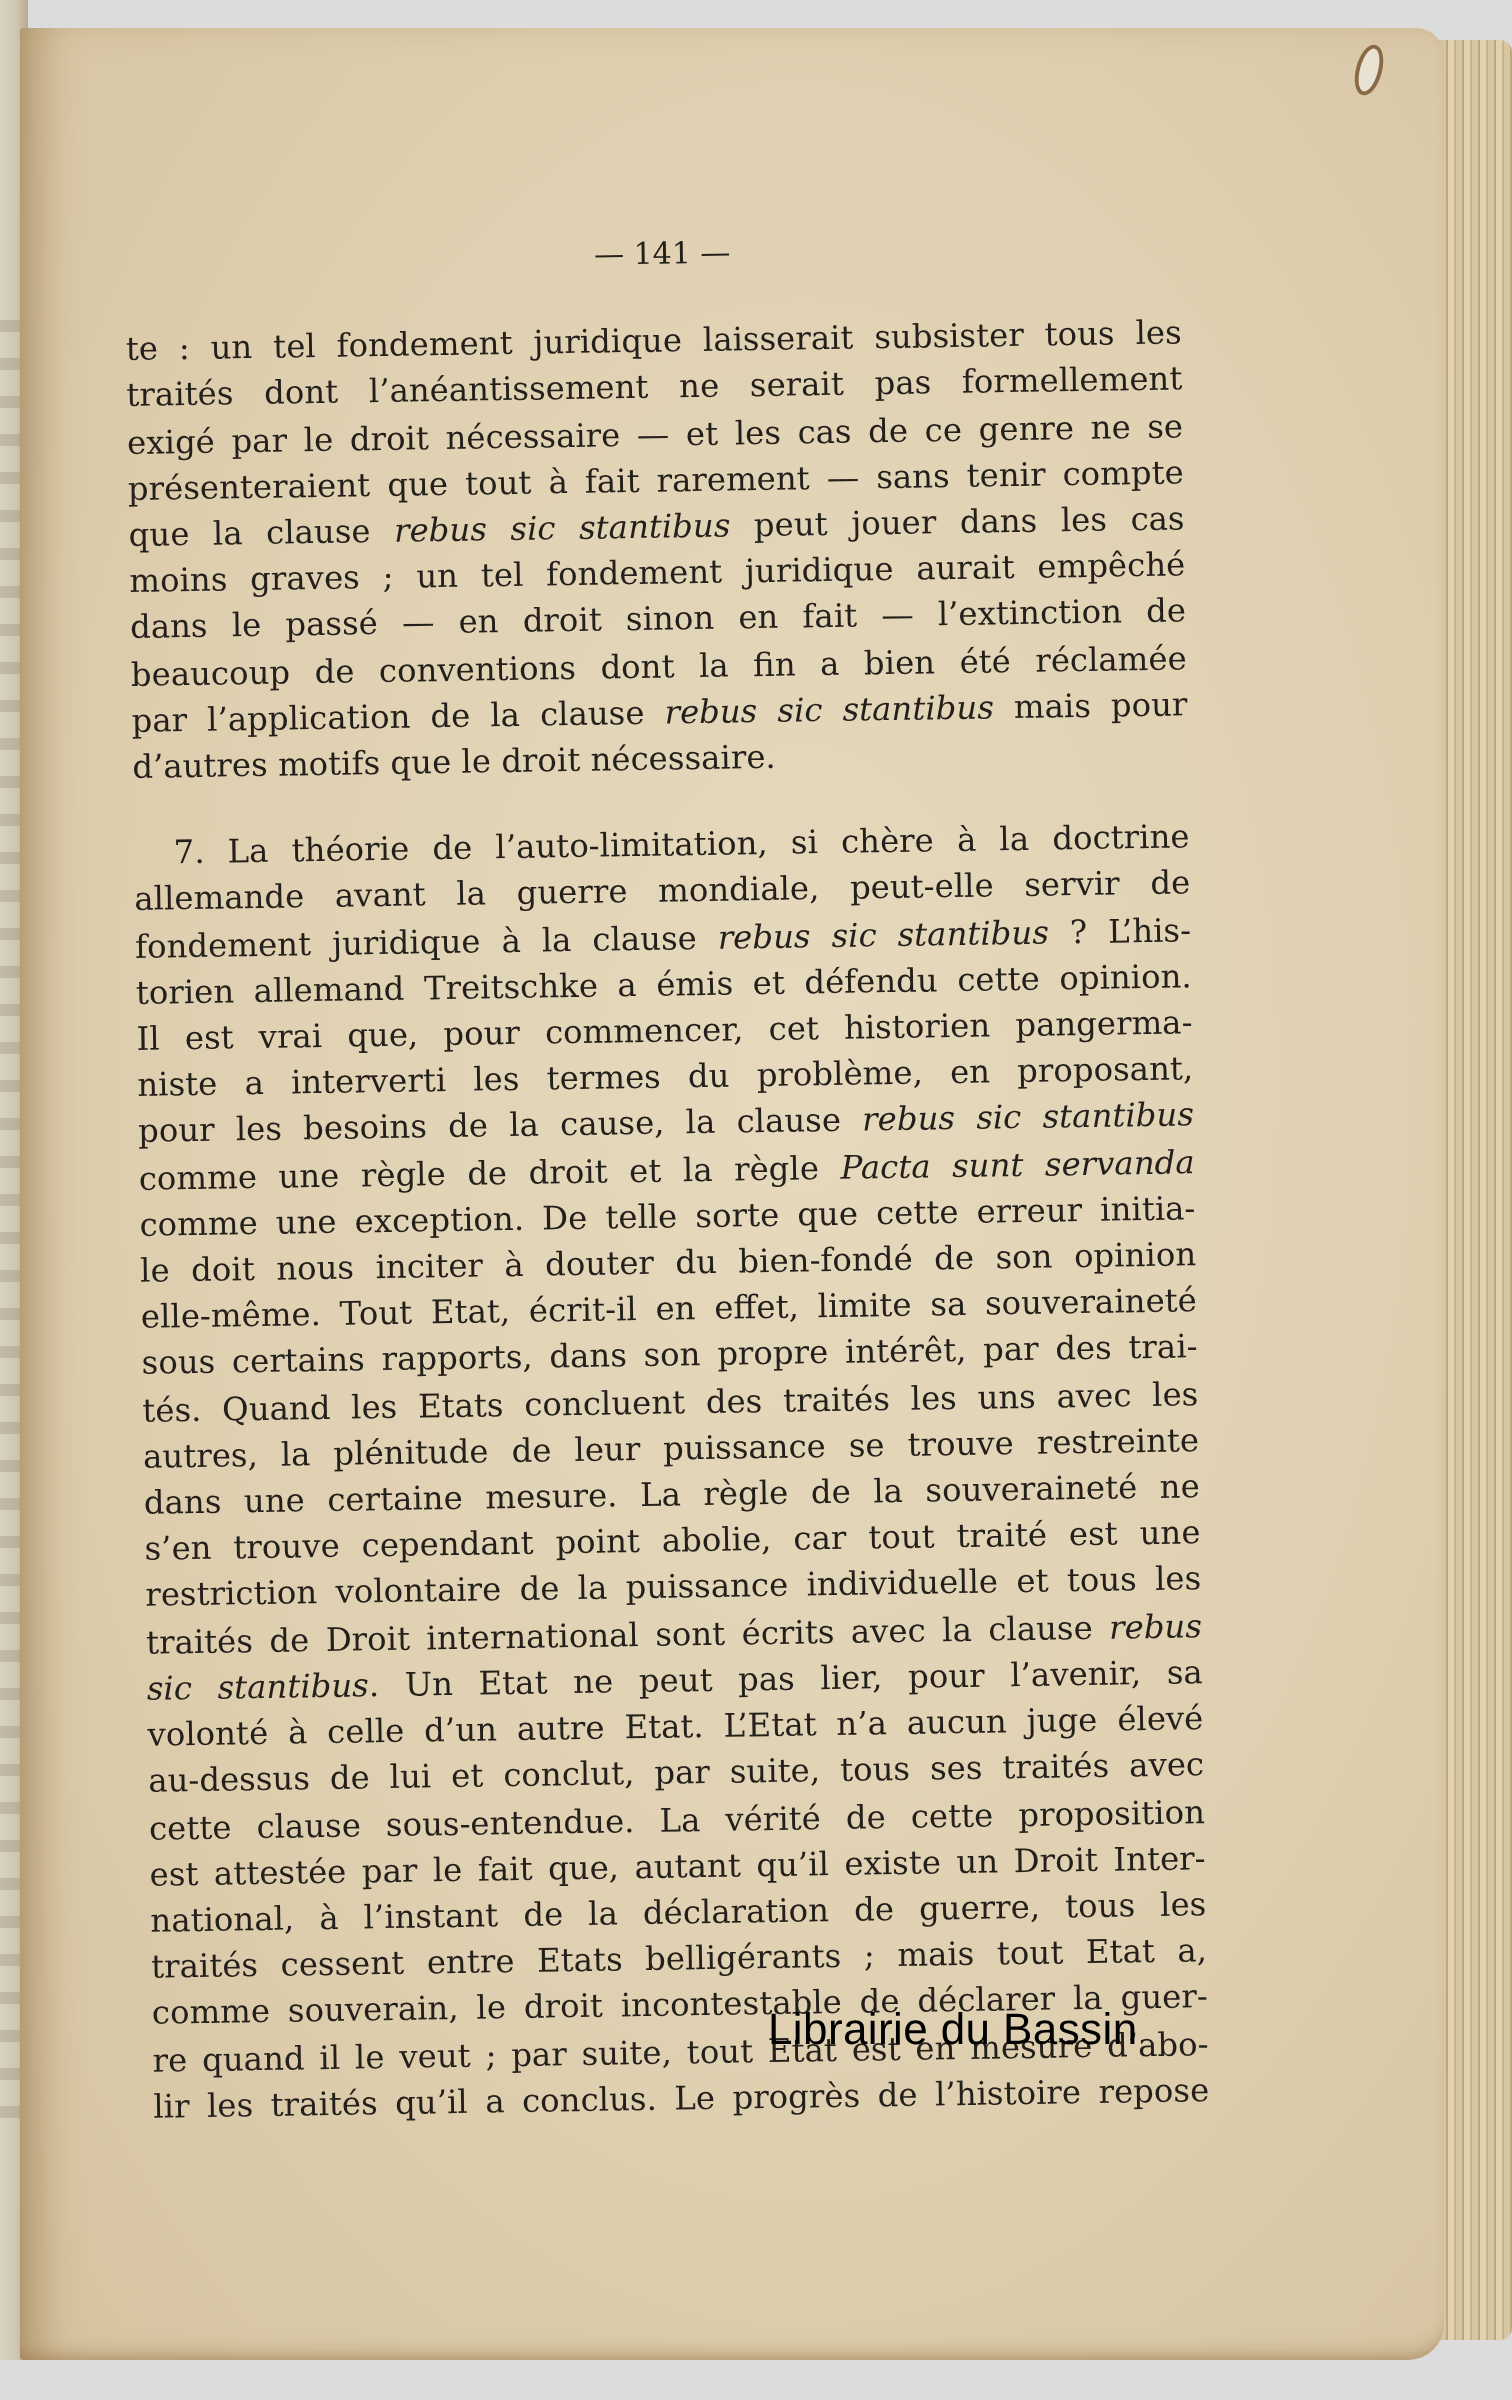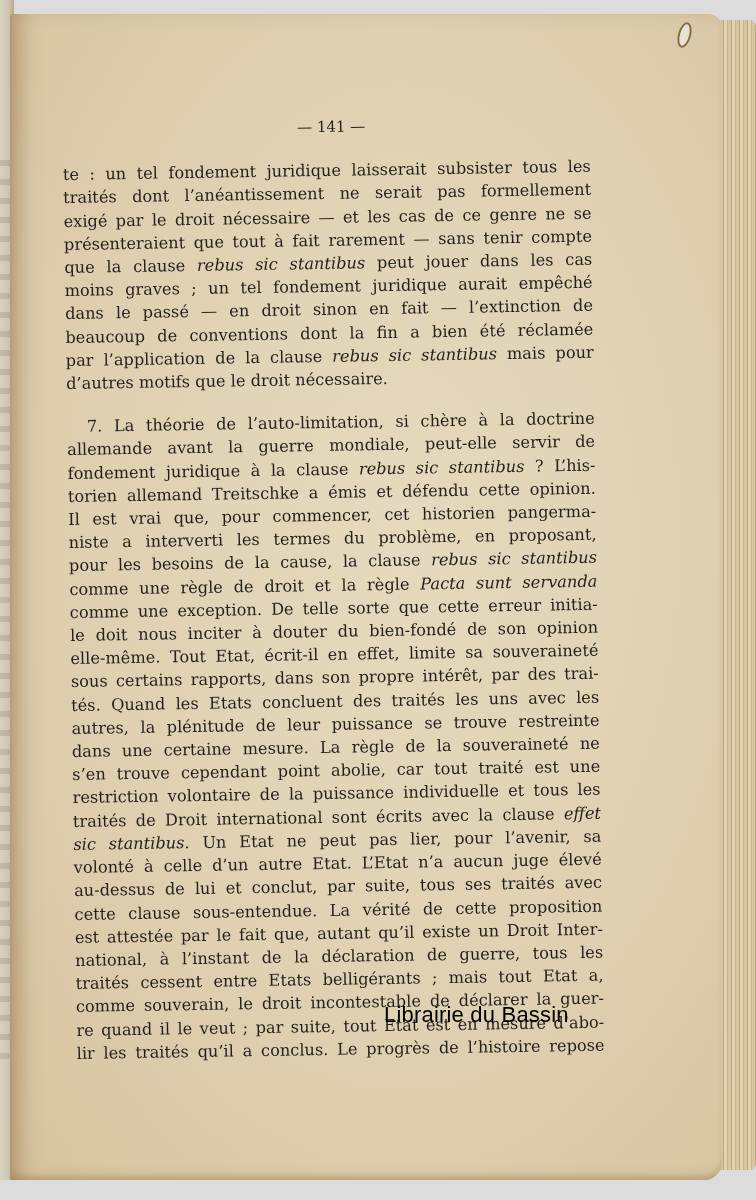--- a/index.html
+++ b/index.html
@@ -92,21 +92,21 @@
         <p>comme une règle de droit et la règle <i>Pacta sunt servanda</i></p>
         <p>comme une exception. De telle sorte que cette erreur initia-</p>
         <p>le doit nous inciter à douter du bien-fondé de son opinion</p>
         <p>elle-même. Tout Etat, écrit-il en effet, limite sa souveraineté</p>
         <p>sous certains rapports, dans son propre intérêt, par des trai-</p>
         <p>tés. Quand les Etats concluent des traités les uns avec les</p>
         <p>autres, la plénitude de leur puissance se trouve restreinte</p>
         <p>dans une certaine mesure. La règle de la souveraineté ne</p>
         <p>s’en trouve cependant point abolie, car tout traité est une</p>
         <p>restriction volontaire de la puissance individuelle et tous les</p>
-        <p>traités de Droit international sont écrits avec la clause <i>effet</i></p>
+        <p>traités de Droit international sont écrits avec la clause <i>rebus</i></p>
         <p><i>sic stantibus</i>. Un Etat ne peut pas lier, pour l’avenir, sa</p>
         <p>volonté à celle d’un autre Etat. L’Etat n’a aucun juge élevé</p>
         <p>au-dessus de lui et conclut, par suite, tous ses traités avec</p>
         <p>cette clause sous-entendue. La vérité de cette proposition</p>
         <p>est attestée par le fait que, autant qu’il existe un Droit Inter-</p>
         <p>national, à l’instant de la déclaration de guerre, tous les</p>
         <p>traités cessent entre Etats belligérants ; mais tout Etat a,</p>
         <p>comme souverain, le droit incontestable de déclarer la guer-</p>
         <p>re quand il le veut ; par suite, tout Etat est en mesure d’abo-</p>
         <p>lir les traités qu’il a conclus. Le progrès de l’histoire repose</p>

